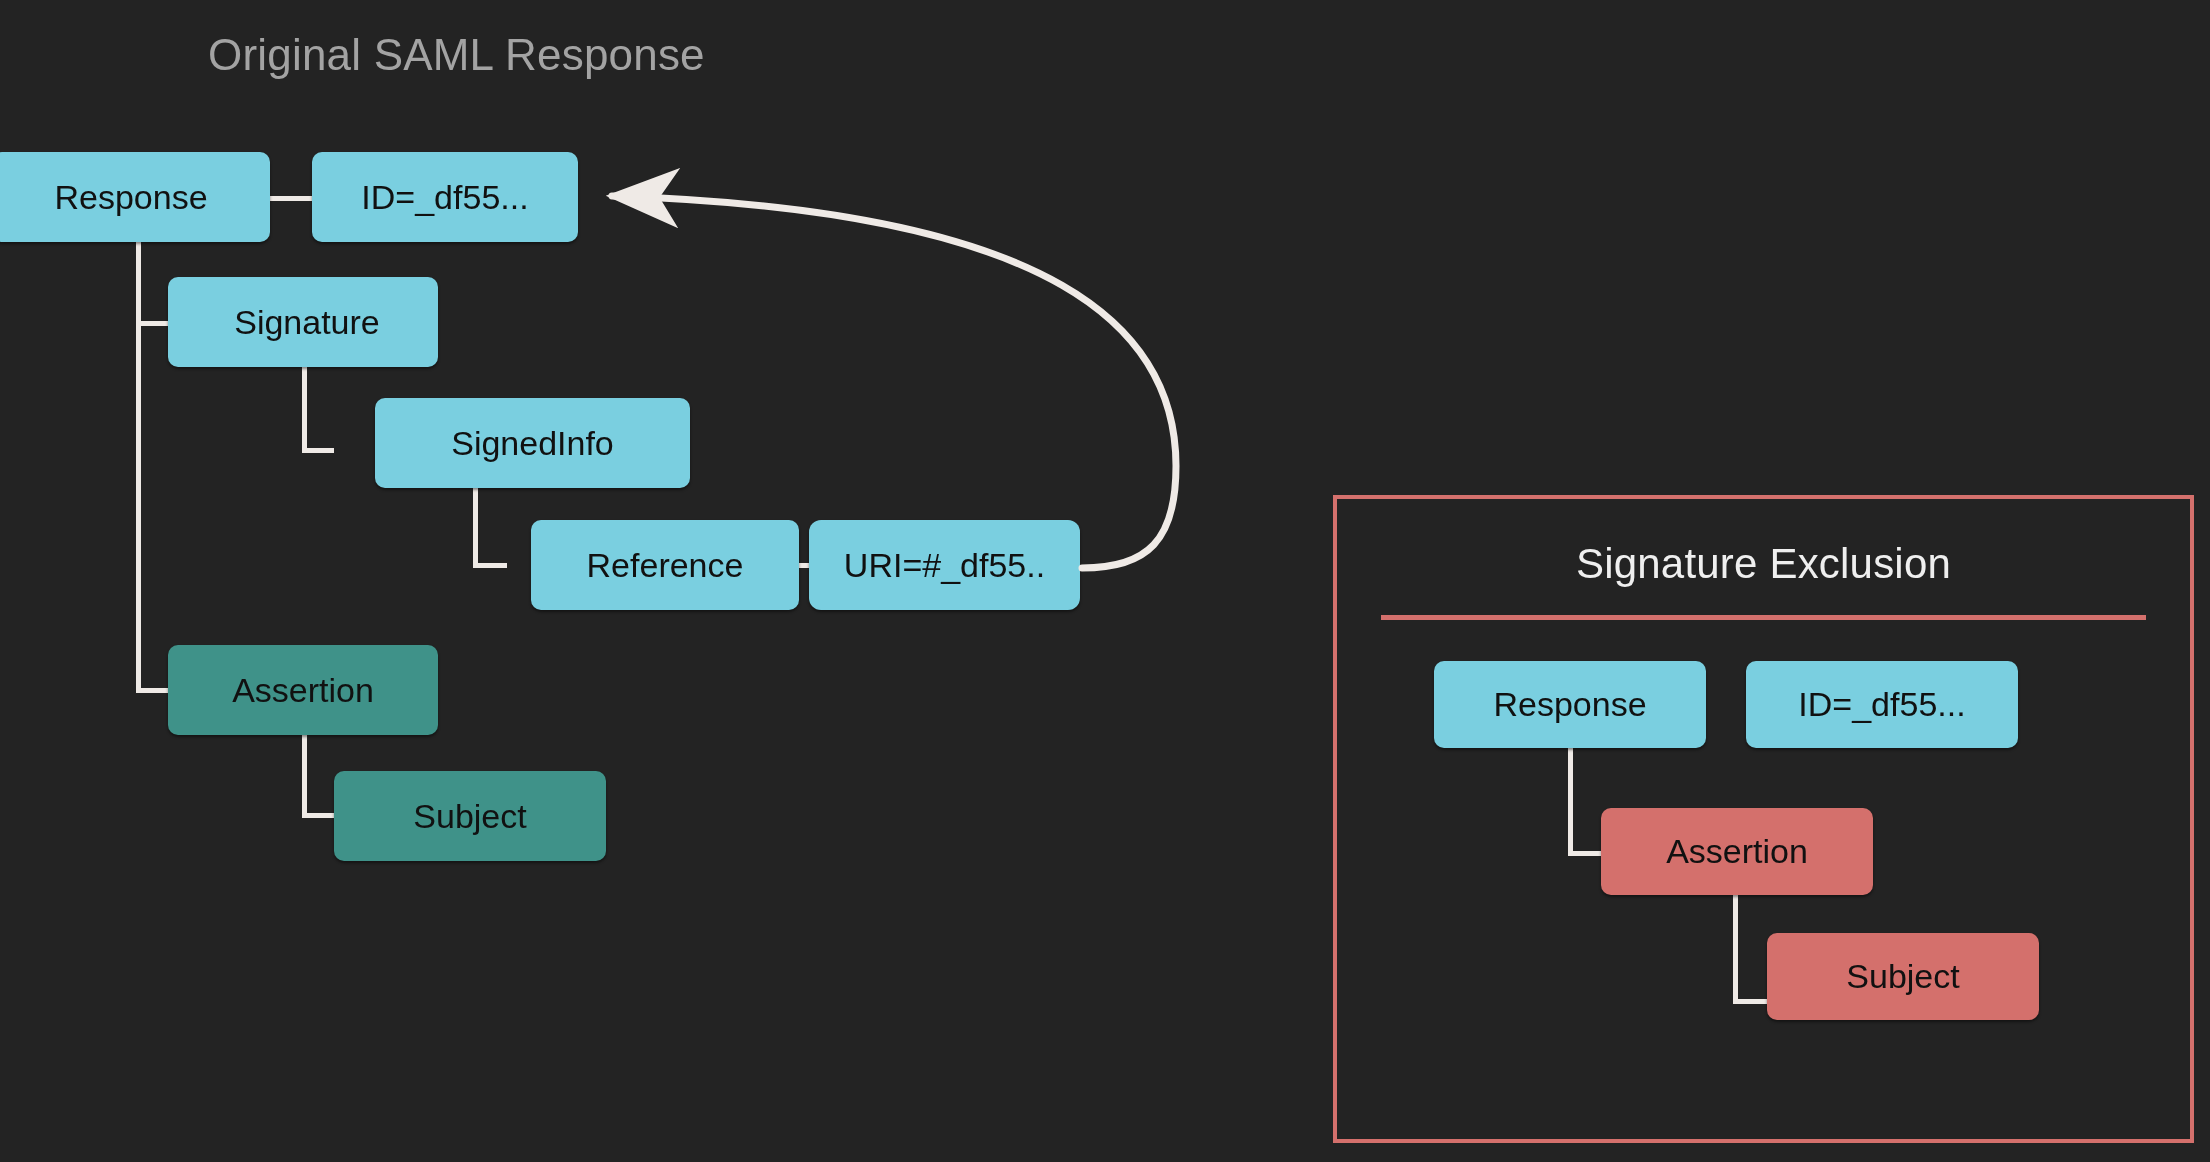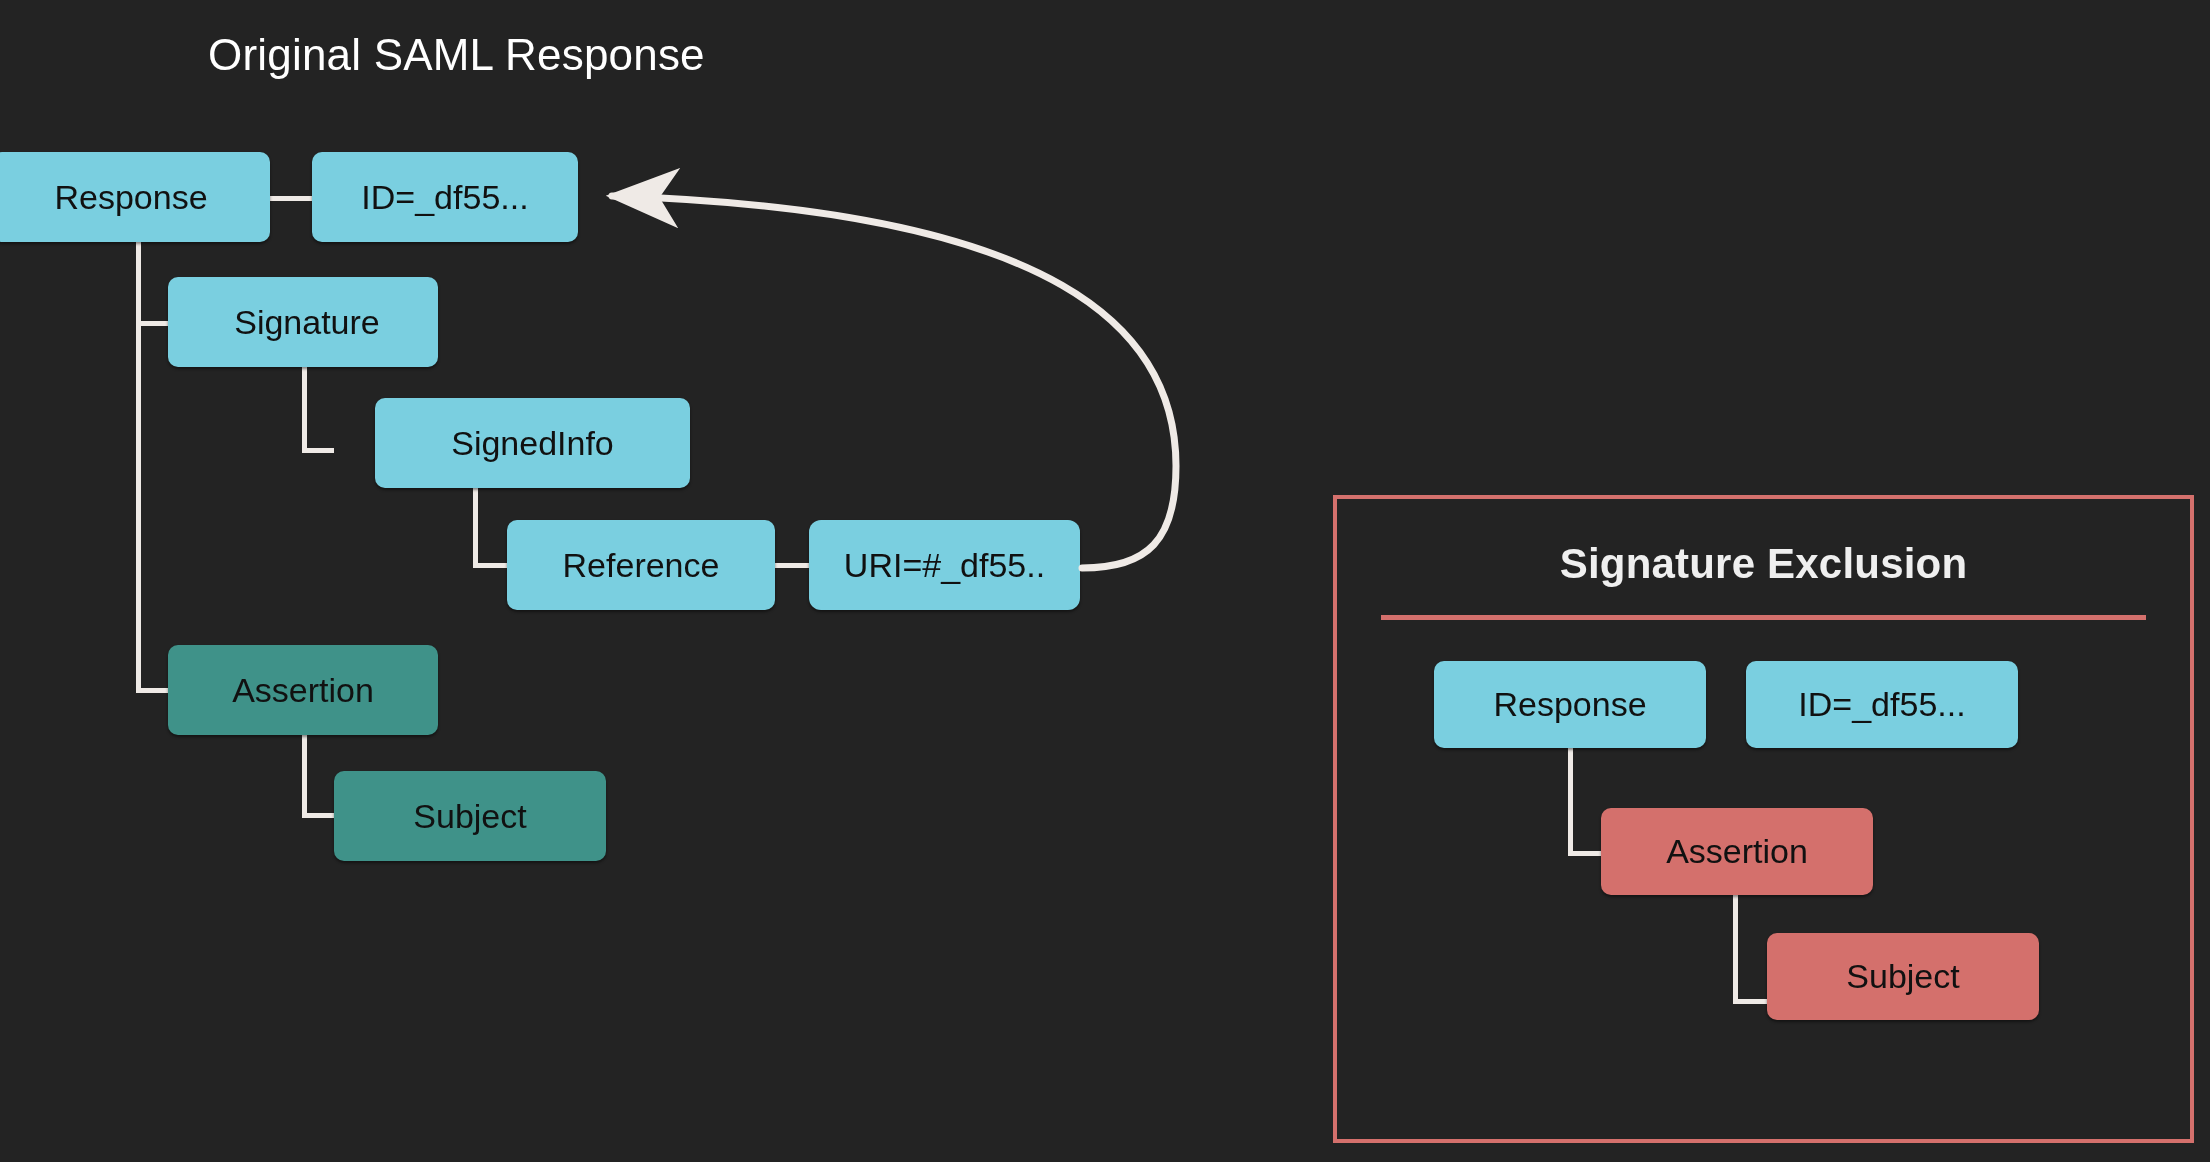--- a/index.html
+++ b/index.html
@@ -13,31 +13,31 @@
     width: 2210px;
     height: 1162px;
     background: #232323;
     overflow: hidden;
     font-family: "Liberation Sans", sans-serif;
   }
 
   
   .diagram-title {
     position: absolute;
-    color: #ffffff;
+    color: #a3a3a3;
     font-size: 44px;
     font-weight: 400;
     white-space: nowrap;
     letter-spacing: 0.2px;
   }
   .panel-title {
     position: absolute;
     color: #efefef;
     font-size: 42px;
-    font-weight: 700;
+    font-weight: 400;
     white-space: nowrap;
     text-align: center;
     letter-spacing: 0.2px;
   }
 
   
   .node {
     position: absolute;
     box-sizing: border-box;
     border-radius: 10px;
@@ -111,21 +111,21 @@
   <div class="conn h" style="left:302px; top:813px; width:34px;"></div>
 
   <div class="node blue" style="left:-8px; top:152px; width:278px; height:90px;">Response</div>
 
   <div class="node blue" style="left:312px; top:152px; width:266px; height:90px;">ID=_df55...</div>
 
   <div class="node blue" style="left:168px; top:277px; width:270px; height:90px;padding-left:8px;">Signature</div>
 
   <div class="node blue" style="left:334px; top:398px; width:315px; height:90px;margin-left:41px;">SignedInfo</div>
 
-  <div class="node blue" style="left:507px; top:520px; width:268px; height:90px;">Reference</div>
+  <div class="node blue" style="left:531px; top:520px; width:268px; height:90px;">Reference</div>
 
   <div class="node blue" style="left:809px; top:520px; width:271px; height:90px;border-radius:12px;">URI=#_df55..</div>
 
   <div class="node teal" style="left:168px; top:645px; width:270px; height:90px;">Assertion</div>
 
   <div class="node teal" style="left:334px; top:771px; width:272px; height:90px;">Subject</div>
 
   <svg id="arrow-layer" viewBox="0 0 2210 1162">
     <defs>
       <marker id="ref-arrowhead" markerWidth="11" markerHeight="9" refX="9.6" refY="4.5" orient="auto" markerUnits="strokeWidth">

